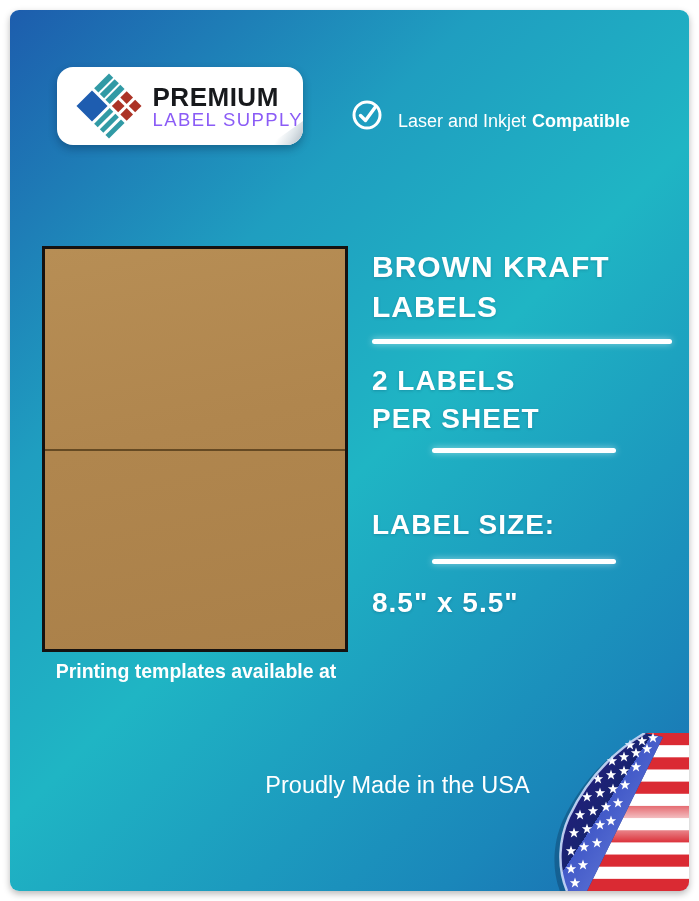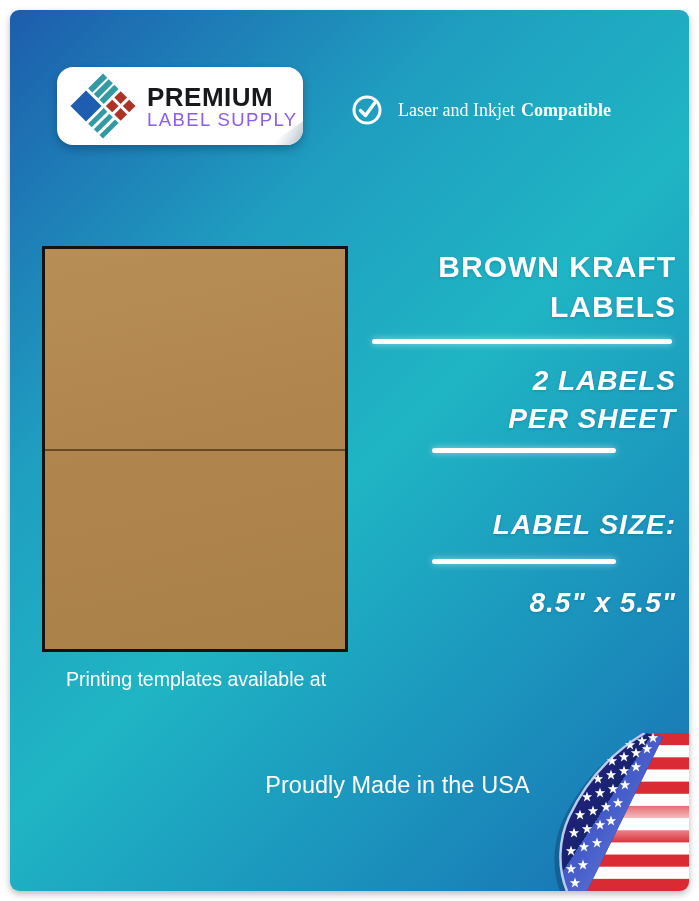--- a/index.html
+++ b/index.html
@@ -11,21 +11,21 @@
     border-radius:9px; overflow:hidden;
     background:linear-gradient(135deg,#1d5dad 0%,#1f9ec0 30%,#1fb5c4 52%,#1a87ba 84%,#1b6ab1 100%);
     box-shadow:0 3px 7px rgba(0,0,0,.28);
   }
 
   
   .logo-card {
     position:absolute; left:47px; top:57px; width:246px; height:78px;
     background:#ffffff; border-radius:16px;
     box-shadow:0 4px 9px rgba(0,20,50,.30);
-    display:flex; align-items:center; gap:12px; padding-left:14px;
+    display:flex; align-items:center; gap:12px; padding-left:14px;justify-content:flex-end;
   }
   .card-curl {
     position:absolute; right:0; bottom:0; width:34px; height:24px;
     border-bottom-right-radius:16px;
     background:linear-gradient(300deg,#aeb9c2 0%,#dfe6ea 35%,#ffffff 62%);
     clip-path:polygon(100% 0,100% 100%,0 100%);
   }
   .logo-mark { position:relative; width:64px; height:64px; flex:0 0 64px; }
   .mark-grid {
     position:absolute; left:9px; top:9px; width:46px; height:46px;
@@ -37,61 +37,61 @@
   .cell-stripes i { flex:1; background:#319aa5; }
   .cell-red { display:grid; grid-template-columns:1fr 1fr; grid-template-rows:1fr 1fr; gap:2.5px; }
   .cell-red i { background:#ac3326; }
   .brand-text { display:flex; flex-direction:column; line-height:1.02; padding-top:2px; }
   .brand-top { font-size:26px; font-weight:bold; letter-spacing:.5px; color:#17191c; }
   .brand-sub { font-size:18.5px; font-weight:400; letter-spacing:1.4px; color:#8b5cf6; }
 
   
   .compat-badge {
     position:absolute; left:340px; top:78px; width:320px; height:44px;
-    display:flex; align-items:center; gap:14px; color:#ffffff;font-family:Liberation Serif, serif;
+    display:flex; align-items:flex-end; gap:14px; color:#ffffff;
   }
   .compat-text { font-size:18px; display:flex; gap:6px; white-space:nowrap; }
   .compat-bold { font-weight:bold; }
 
   
   .kraft-sheet {
     position:absolute; left:32px; top:236px; width:306px; height:406px;
     background:linear-gradient(168deg,#b78e55 0%,#b0864e 45%,#aa8049 100%);
     border:3px solid #151210;
   }
   .sheet-divider {
     position:absolute; left:0; top:50%; width:100%; height:2px;
     background:rgba(62,41,12,.65);
   }
 
   
-  .rcol { position:absolute; left:362px; width:304px; text-align:right; color:#ffffff; }
+  .rcol { position:absolute; left:362px; width:304px; text-align:left; color:#ffffff; }
   .rcol-heading {
     font-weight:bold; letter-spacing:1px; white-space:pre-line;
     text-shadow:0 1px 3px rgba(0,40,70,.22);
   }
   .title-block   { top:237px; font-size:30px; line-height:40px; }
-  .persheet-block{ top:352px; font-size:28px; line-height:38px;font-style:italic; }
+  .persheet-block{ top:352px; font-size:28px; line-height:38px; }
   .size-block    { font-size:28px; line-height:39px; }
   .size-block span { display:block; }
-  .label-block { top:456px;font-style:italic; }
+  .label-block { top:456px; }
   .sheetsize-block { top:563px; }
   .divider {
     position:absolute; height:5px; background:#ffffff; border-radius:3px;
     box-shadow:0 0 7px rgba(255,255,255,.55);
   }
   .divider-wide  { left:362px; top:329px; width:300px; }
   .divider-short { width:184px; left:422px; }
   .divider-2 { top:438px; }
   .divider-3 { top:549px; }
 
   
   .templates-note {
     position:absolute; left:0; top:648px; width:372px; text-align:center;
-    color:#ffffff; font-weight:normal; font-size:19.5px; line-height:27.5px;margin-top:8px;
+    color:#ffffff; font-weight:bold; font-size:19.5px; line-height:27.5px;
   }
   .templates-note span { display:block; }
 
   
   .footer-usa {
     position:absolute; left:0; top:762px; width:679px;
     display:flex; justify-content:center; gap:7px;
     color:#ffffff; font-size:23.5px;margin-left:48px;
   }
   .footer-bold { font-weight:normal; }

